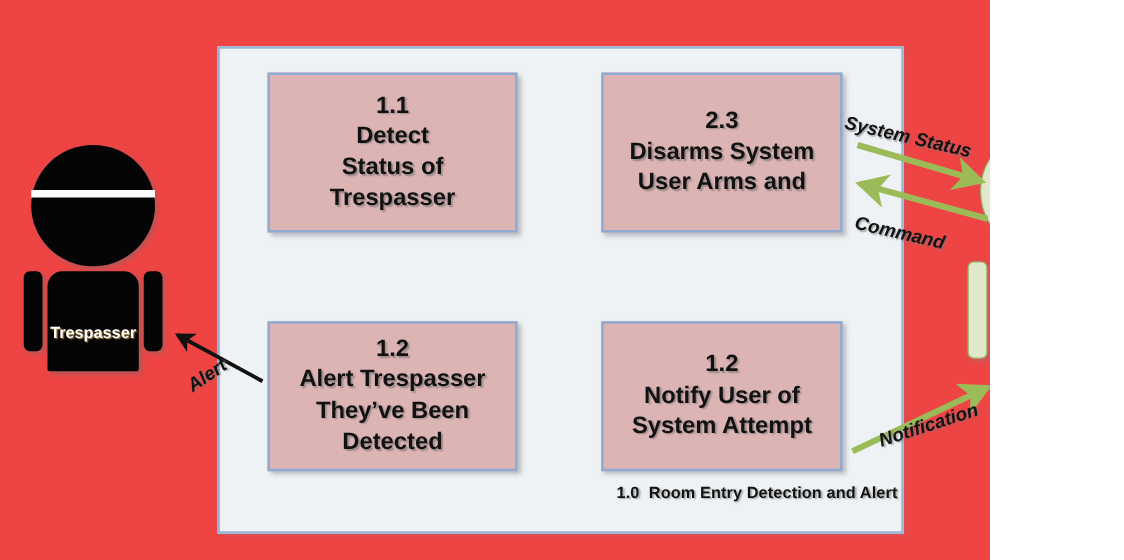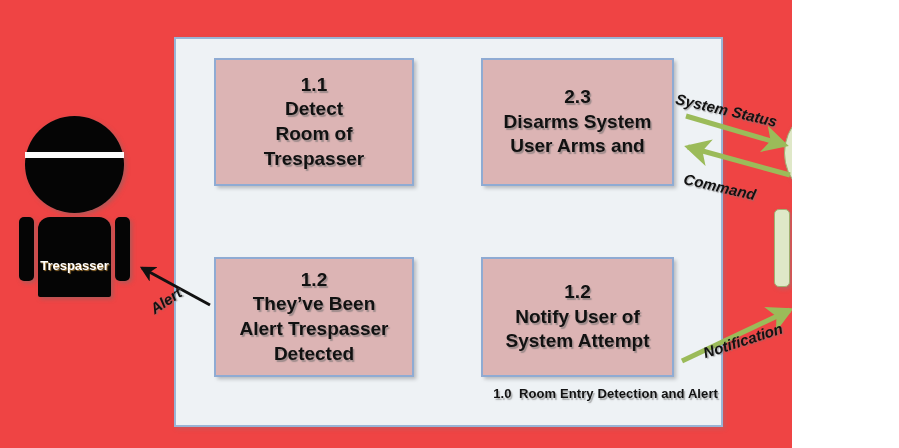--- a/index.html
+++ b/index.html
@@ -214,34 +214,34 @@
 </head>
 <body>
 
 <div id="canvas">
 
   <div class="system-boundary"></div>
 
   <div class="proc-box" id="box-11">
     <span class="ln">1.1</span>
     <span class="ln">Detect</span>
-    <span class="ln">Room of</span>
+    <span class="ln">Status of</span>
     <span class="ln">Trespasser</span>
   </div>
 
   <div class="proc-box" id="box-13">
     <span class="ln">2.3</span>
     <span class="ln">Disarms System</span>
     <span class="ln">User Arms and</span>
   </div>
 
   <div class="proc-box" id="box-12">
     <span class="ln">1.2</span>
+    <span class="ln">Alert Trespasser</span>
     <span class="ln">They’ve Been</span>
-    <span class="ln">Alert Trespasser</span>
     <span class="ln">Detected</span>
   </div>
 
   <div class="proc-box" id="box-14">
     <span class="ln">1.2</span>
     <span class="ln">Notify User of</span>
     <span class="ln">System Attempt</span>
   </div>
 
   <div class="boundary-caption">1.0  Room Entry Detection and Alert</div>

